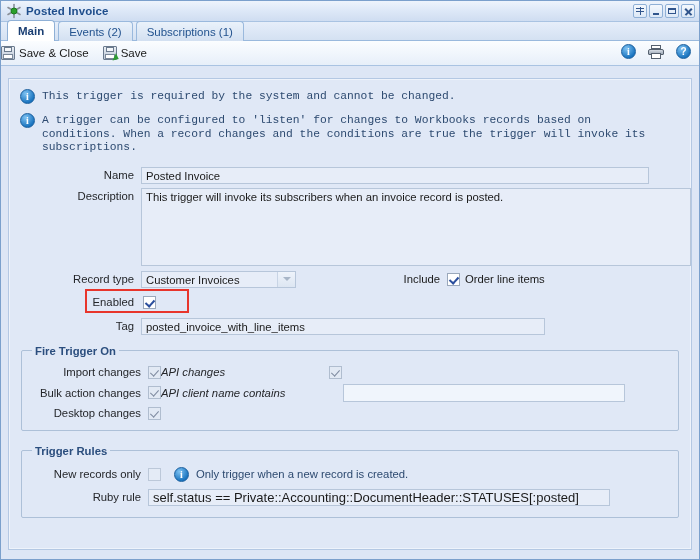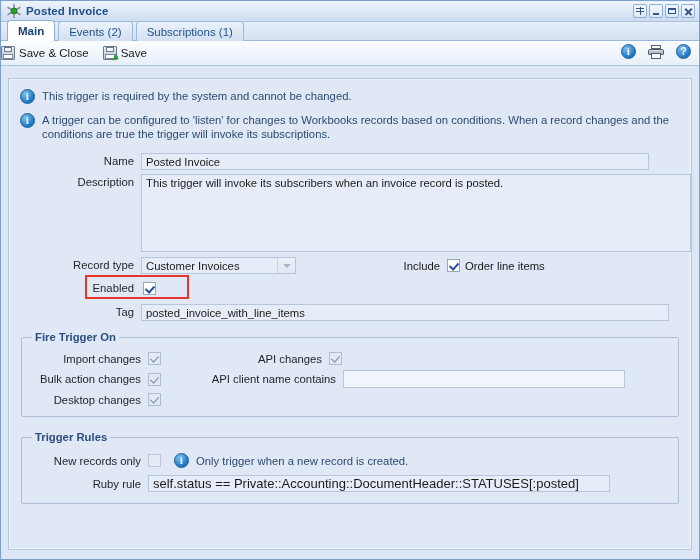--- a/index.html
+++ b/index.html
@@ -248,21 +248,21 @@
     align-items: flex-start;
     gap: 7px;
     padding: 0 16px 0 11px;
     color: #2d4a70;
     font-size: 11.3px;
     line-height: 13.5px;
   }
   .notice-1 { margin-top: 11px; }
   .notice-2 { margin-top: 10px; }
   .notice .circ-ico { margin-top: -1px; flex: none; }
-  .notice-text { max-width: 630px; }
+  .notice-text { max-width: 630px; font-family: Liberation Mono, monospace; }
 
   
   .form { margin-top: 12px; }
   .row {
     display: flex;
     align-items: flex-start;
     margin-bottom: 4px;
   }
   .lbl {
     width: 132px;
@@ -279,21 +279,21 @@
     background: #e7edf8;
     border: 1px solid #b7c6da;
     font-size: 11.3px;
     color: #1a1a1a;
     padding: 2px 4px;
     line-height: 13px;
     font-family: "Liberation Sans", sans-serif;
   }
   .field.wide { width: 508px; height: 17px; }
   .field.textarea { width: 572px; height: 78px; }
-  .field.tag { width: 528px; height: 17px; }
+  .field.tag { width: 404px; height: 17px; }
 
   
   .select-wrap {
     display: flex;
     width: 155px;
     height: 17px;
     box-sizing: border-box;
     border: 1px solid #b7c6da;
     background: #e7edf8;
   }
@@ -388,26 +388,27 @@
     width: 118px;
     text-align: right;
     padding-right: 7px;
     font-size: 11.3px;
     flex: none;
     box-sizing: border-box;
     color: #24262a;
   }
   .grp-lbl-wide {
     width: 196px;
-    text-align: right;
+    text-align: left;
     padding-right: 7px;
     font-size: 11.3px;
     flex: none;
     box-sizing: border-box;
     color: #24262a;
+    font-style: italic;
   }
   .api-input {
     width: 282px; height: 18px;
     box-sizing: border-box;
     background: #f0f5fc;
     border: 1px solid #b7c6da;
   }
   .hint-text {
     font-size: 11.3px;
     color: #2d4a70;

